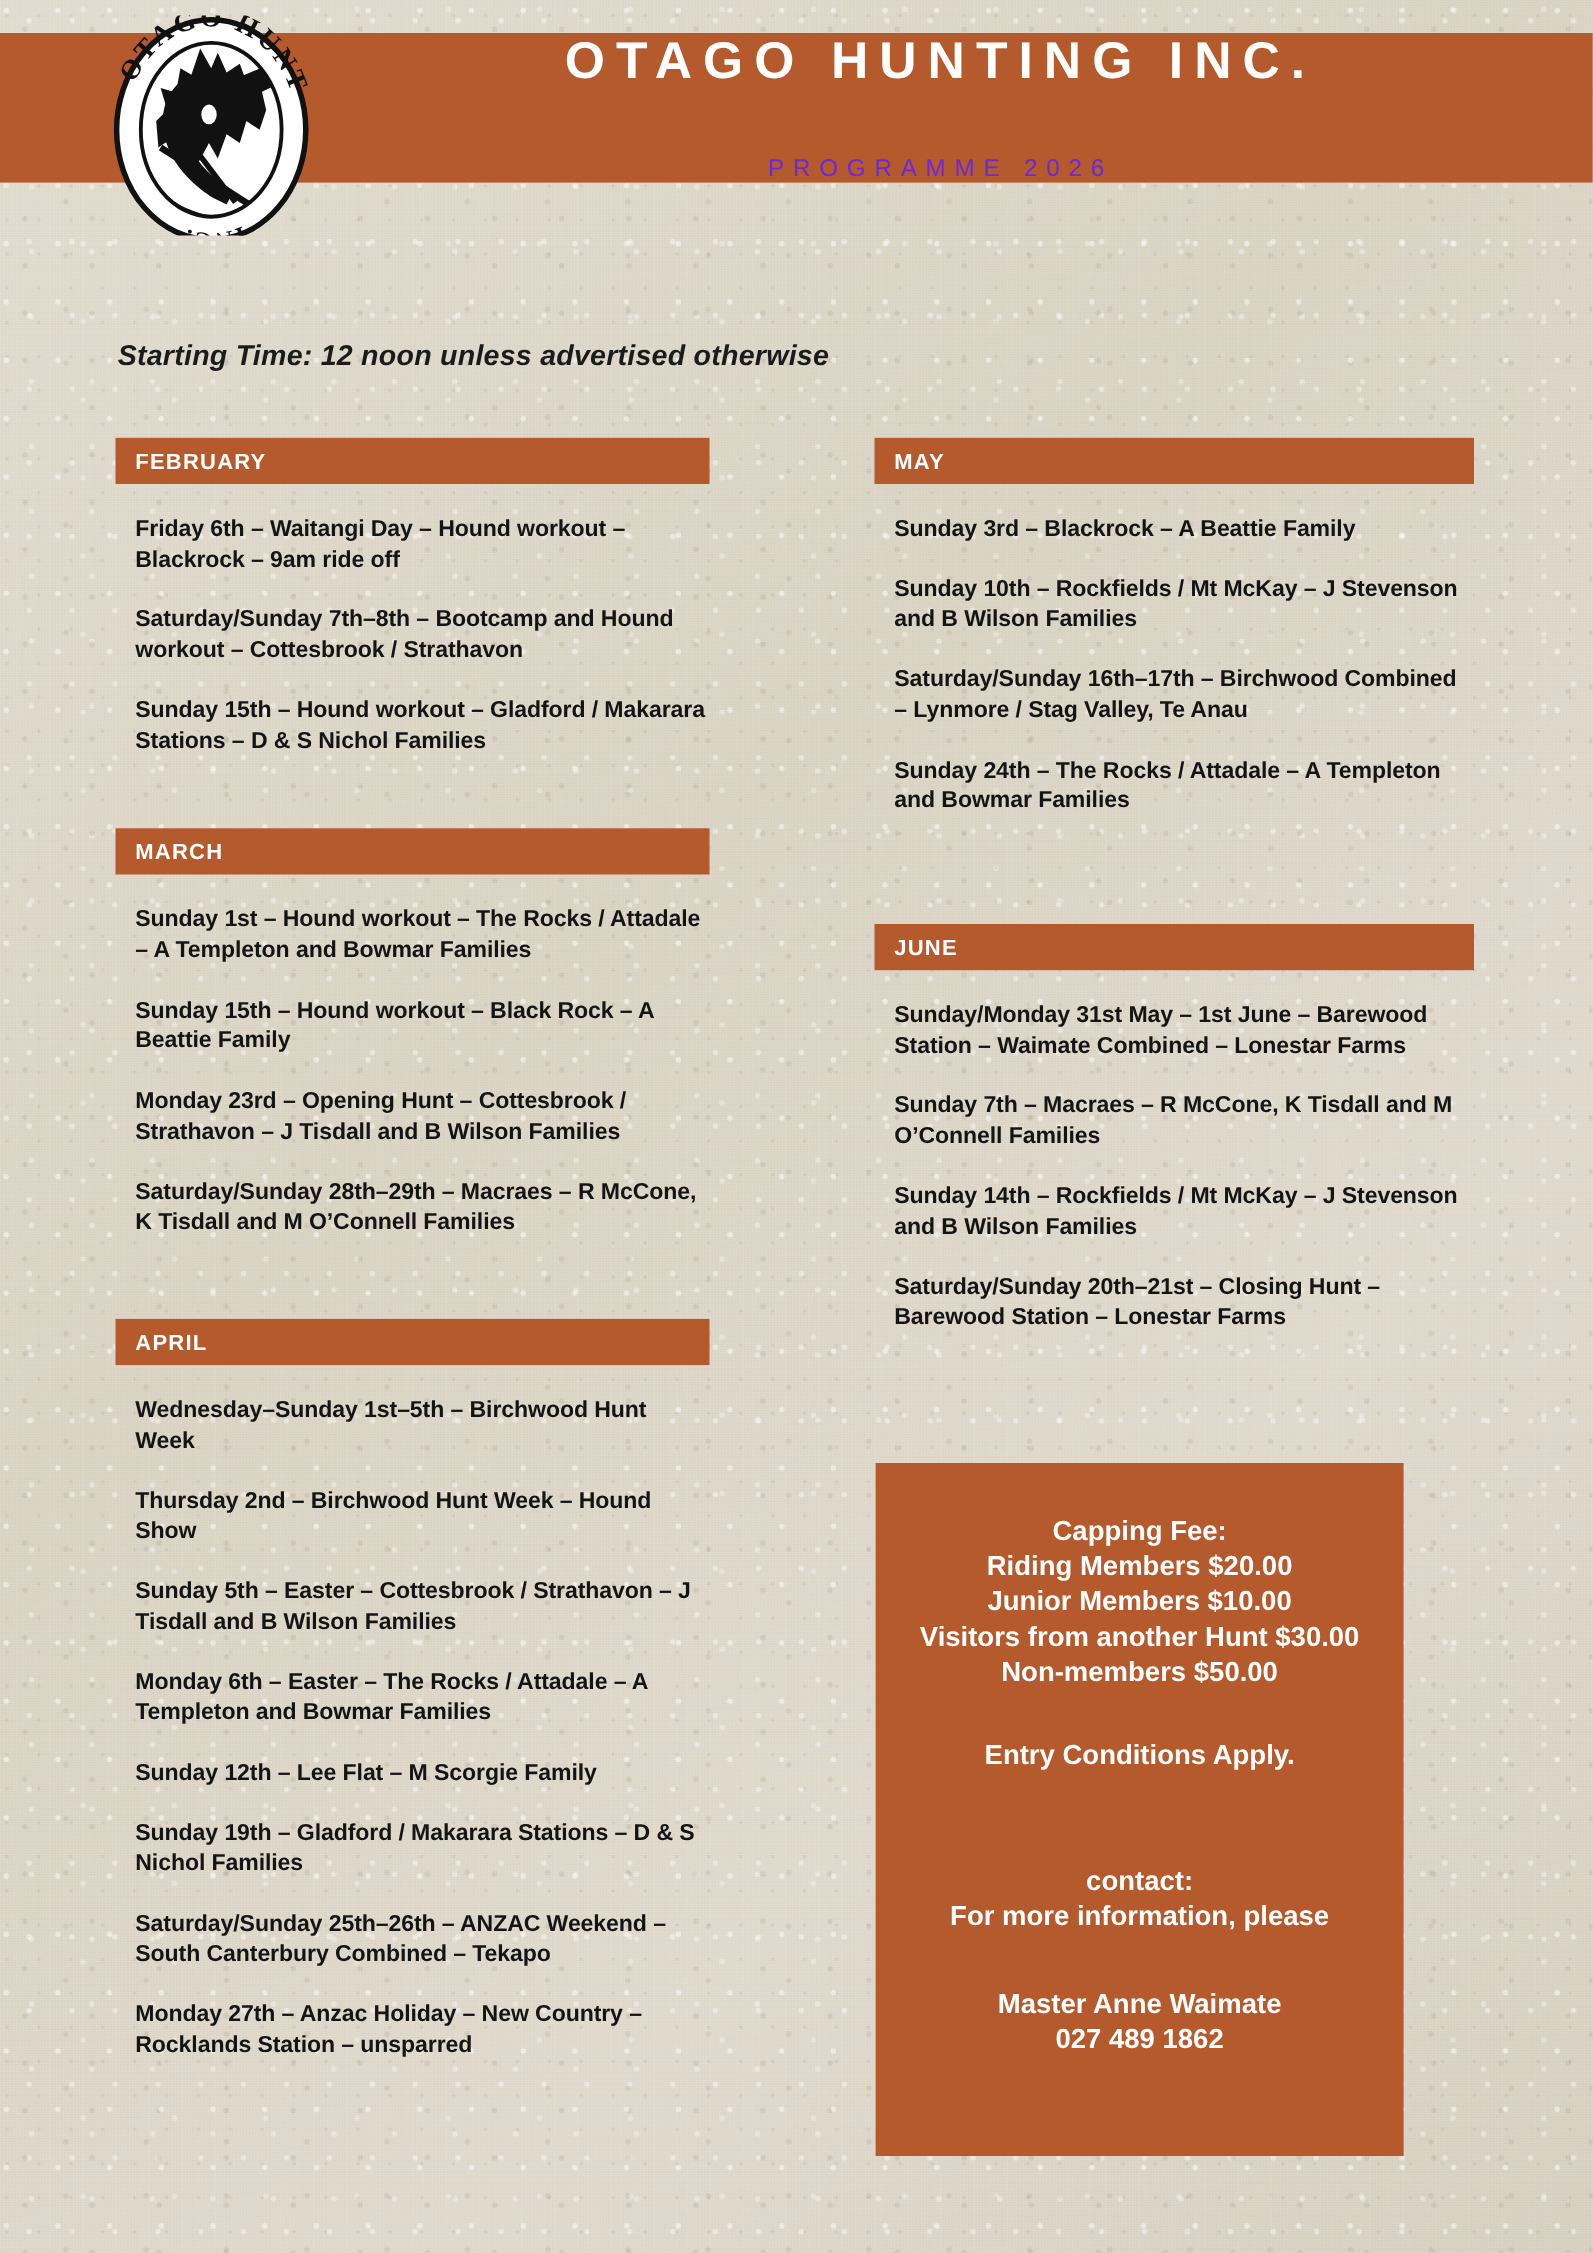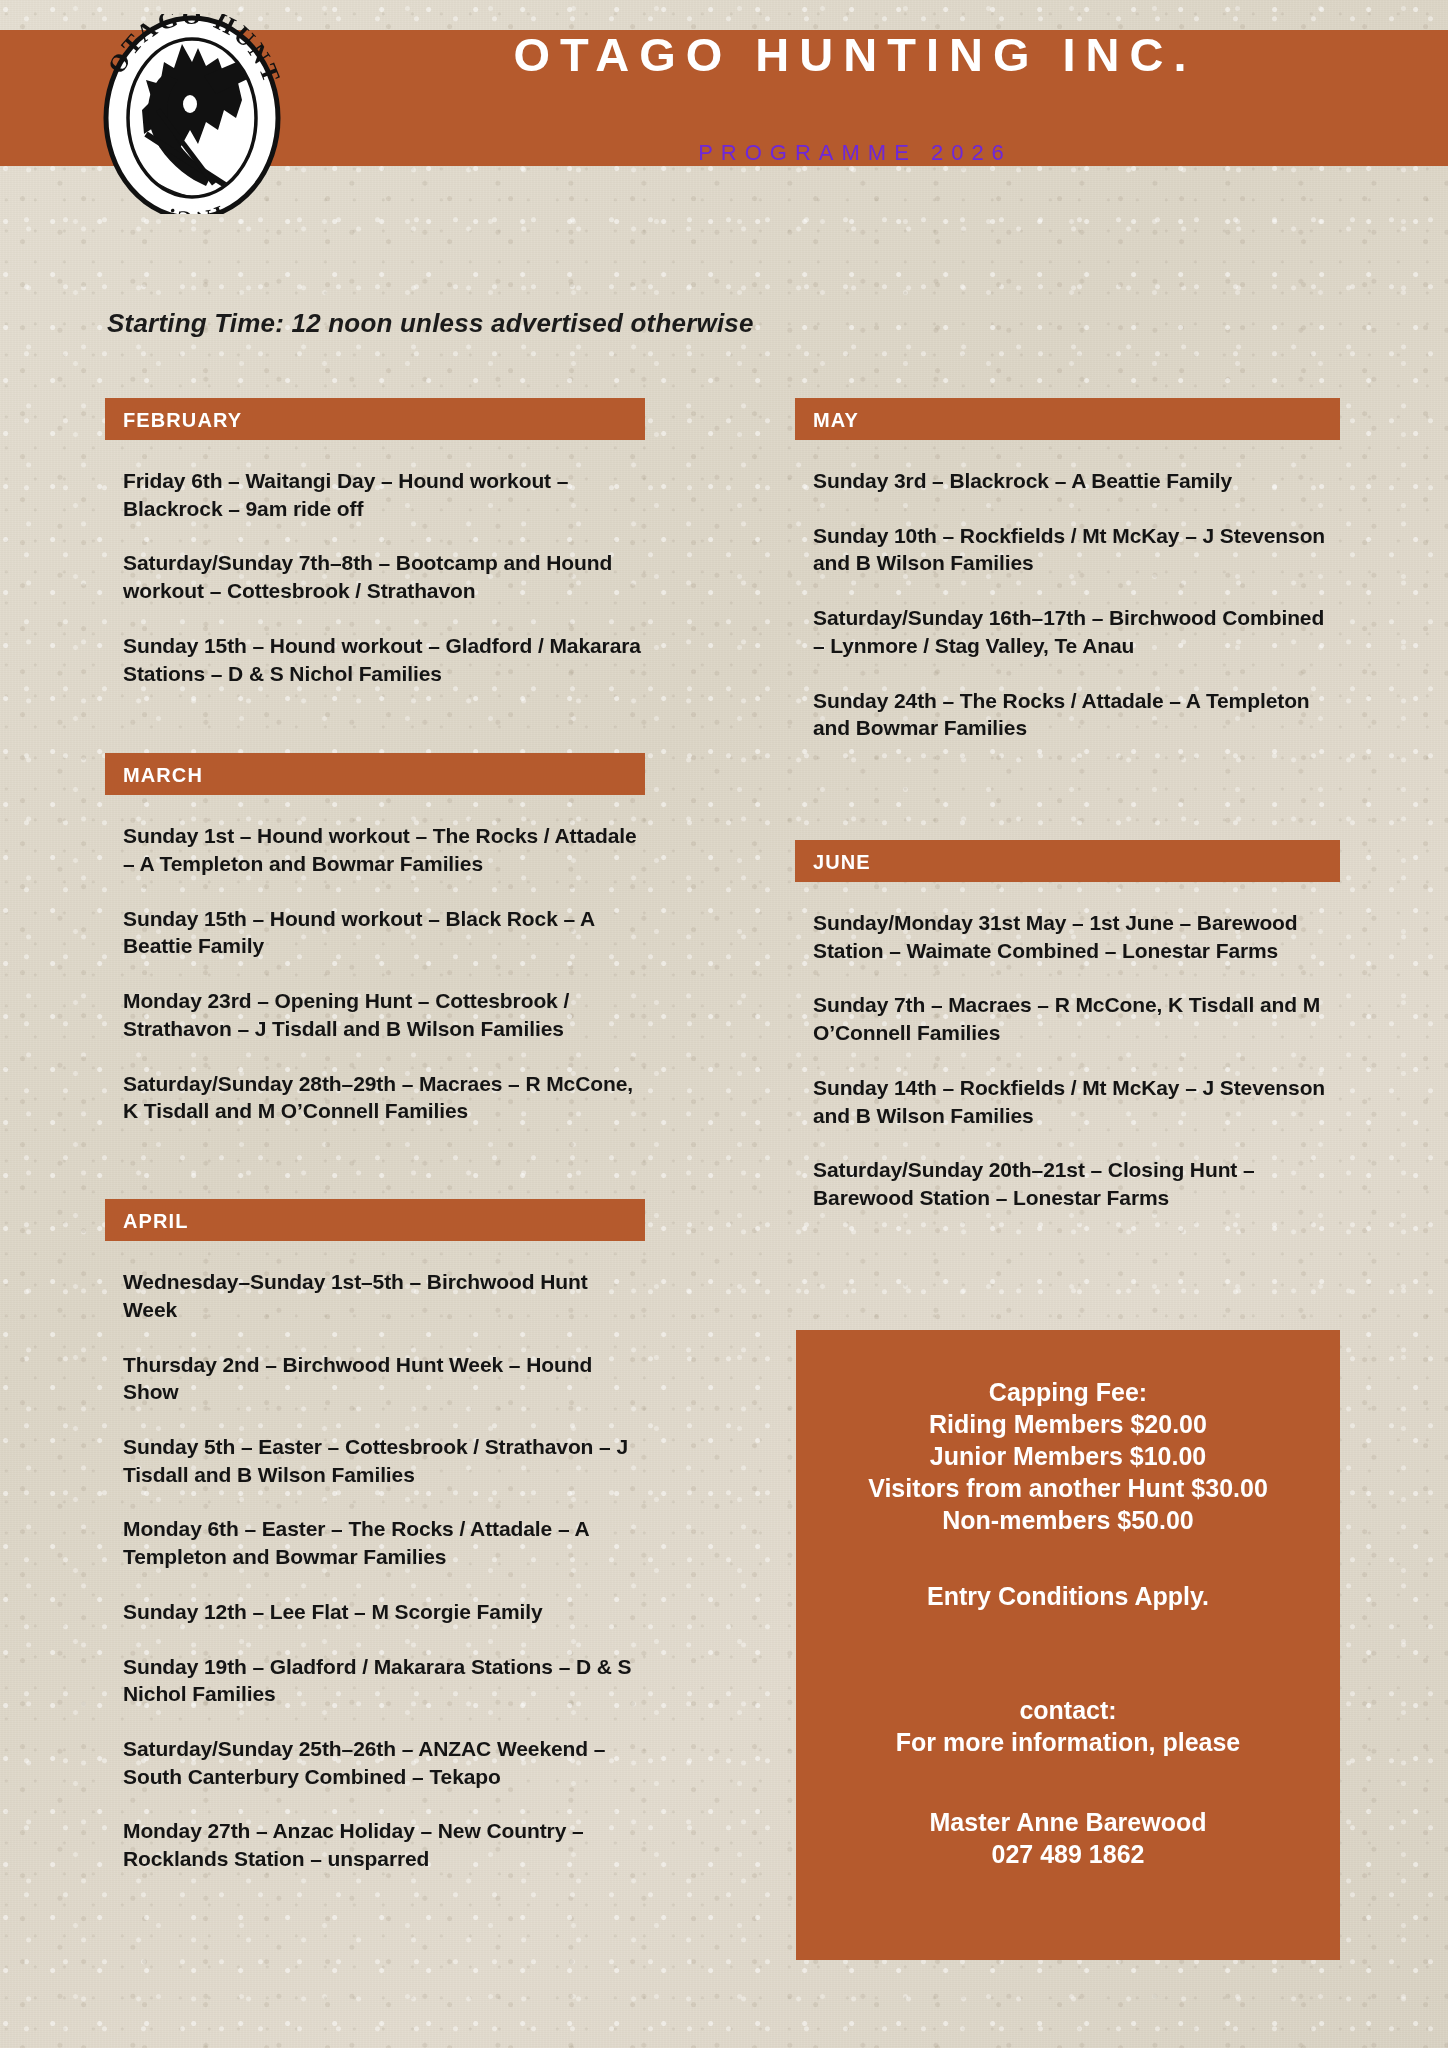--- a/index.html
+++ b/index.html
@@ -135,21 +135,21 @@
 
   .spacer-mar { height: 56px; }
   .spacer-apr { height: 64px; }
   .spacer-jun { height: 88px; }
 
   
   .info-box {
     position: absolute;
     left: 796px;
     top: 1330px;
-    width: 544px;
+    width: 480px;
     height: 630px;
     background: #b55a2d;
     color: #ffffff;
     box-sizing: border-box;
     padding: 46px 26px 0 26px;
     text-align: center;
   }
   .info-line {
     font-size: 25px;
     font-weight: bold;
@@ -284,17 +284,17 @@
     <div class="info-line">Riding Members $20.00</div>
     <div class="info-line">Junior Members $10.00</div>
     <div class="info-line">Visitors from another Hunt $30.00</div>
     <div class="info-line">Non-members $50.00</div>
     <div class="info-gap-1"></div>
     <div class="info-line">Entry Conditions Apply.</div>
     <div class="info-gap-2"></div>
     <div class="info-line">contact:</div>
     <div class="info-line">For more information, please</div>
     <div class="info-gap-3"></div>
-    <div class="info-line">Master Anne Barewood</div>
+    <div class="info-line">Master Anne Waimate</div>
     <div class="info-line">027 489 1862</div>
   </div>
 
 </div>
 
 </body></html>

